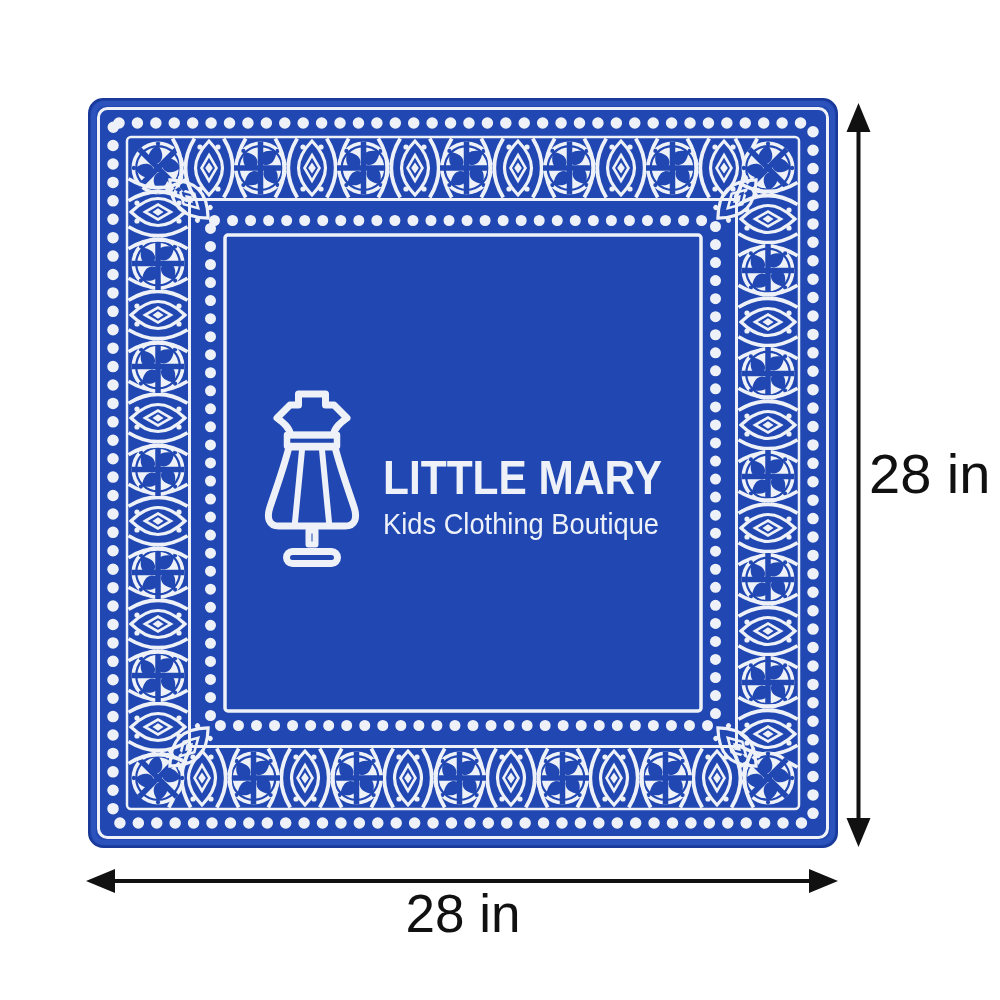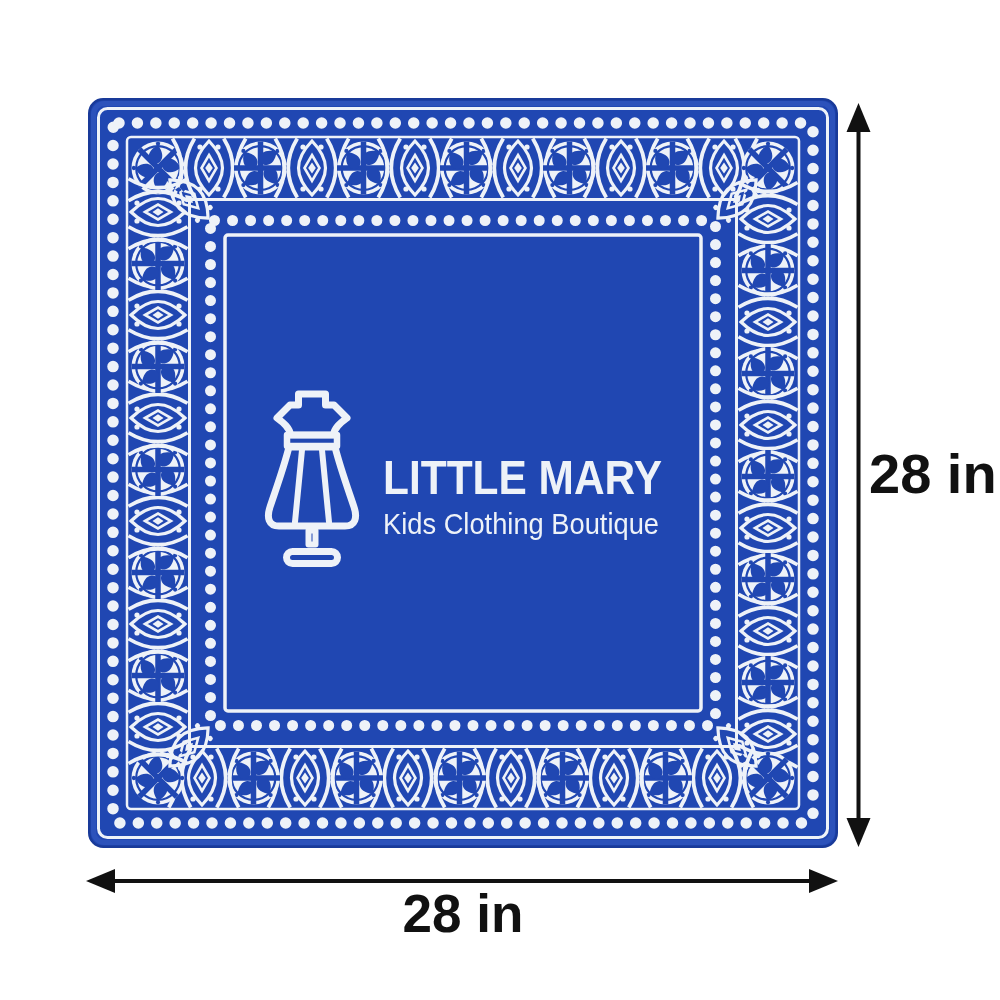--- a/index.html
+++ b/index.html
@@ -15,21 +15,21 @@
     position:relative;width:1000px;height:1000px;background:var(--bg);
     overflow:hidden;font-family:"Liberation Sans",sans-serif;
   }
   .bandana-svg{position:absolute;left:88px;top:98px;}
   .anno-svg{position:absolute;left:0;top:0;pointer-events:none;}
   .f-white{fill:var(--white)}
   .f-blue{fill:var(--blue)}
   .s-white{stroke:var(--white);fill:none}
   .s-blue{stroke:var(--blue);fill:none}
   .dim-label{
-    position:absolute;color:var(--ink);font-weight:bold;line-height:1;
+    position:absolute;color:var(--ink);font-weight:normal;line-height:1;
     font-family:"Liberation Sans",sans-serif;letter-spacing:0;
   }
   .dim-right{left:869px;top:446px;font-size:56px;}
   .dim-bottom{left:88px;top:887px;width:750px;text-align:center;font-size:53px;}
   text{font-family:"Liberation Sans",sans-serif;}
   .brand-name{font-size:48px;font-weight:bold;fill:var(--white);}
   .brand-tagline{font-size:30px;font-weight:normal;fill:var(--white);}
 </style>
 </head>
 <body>

